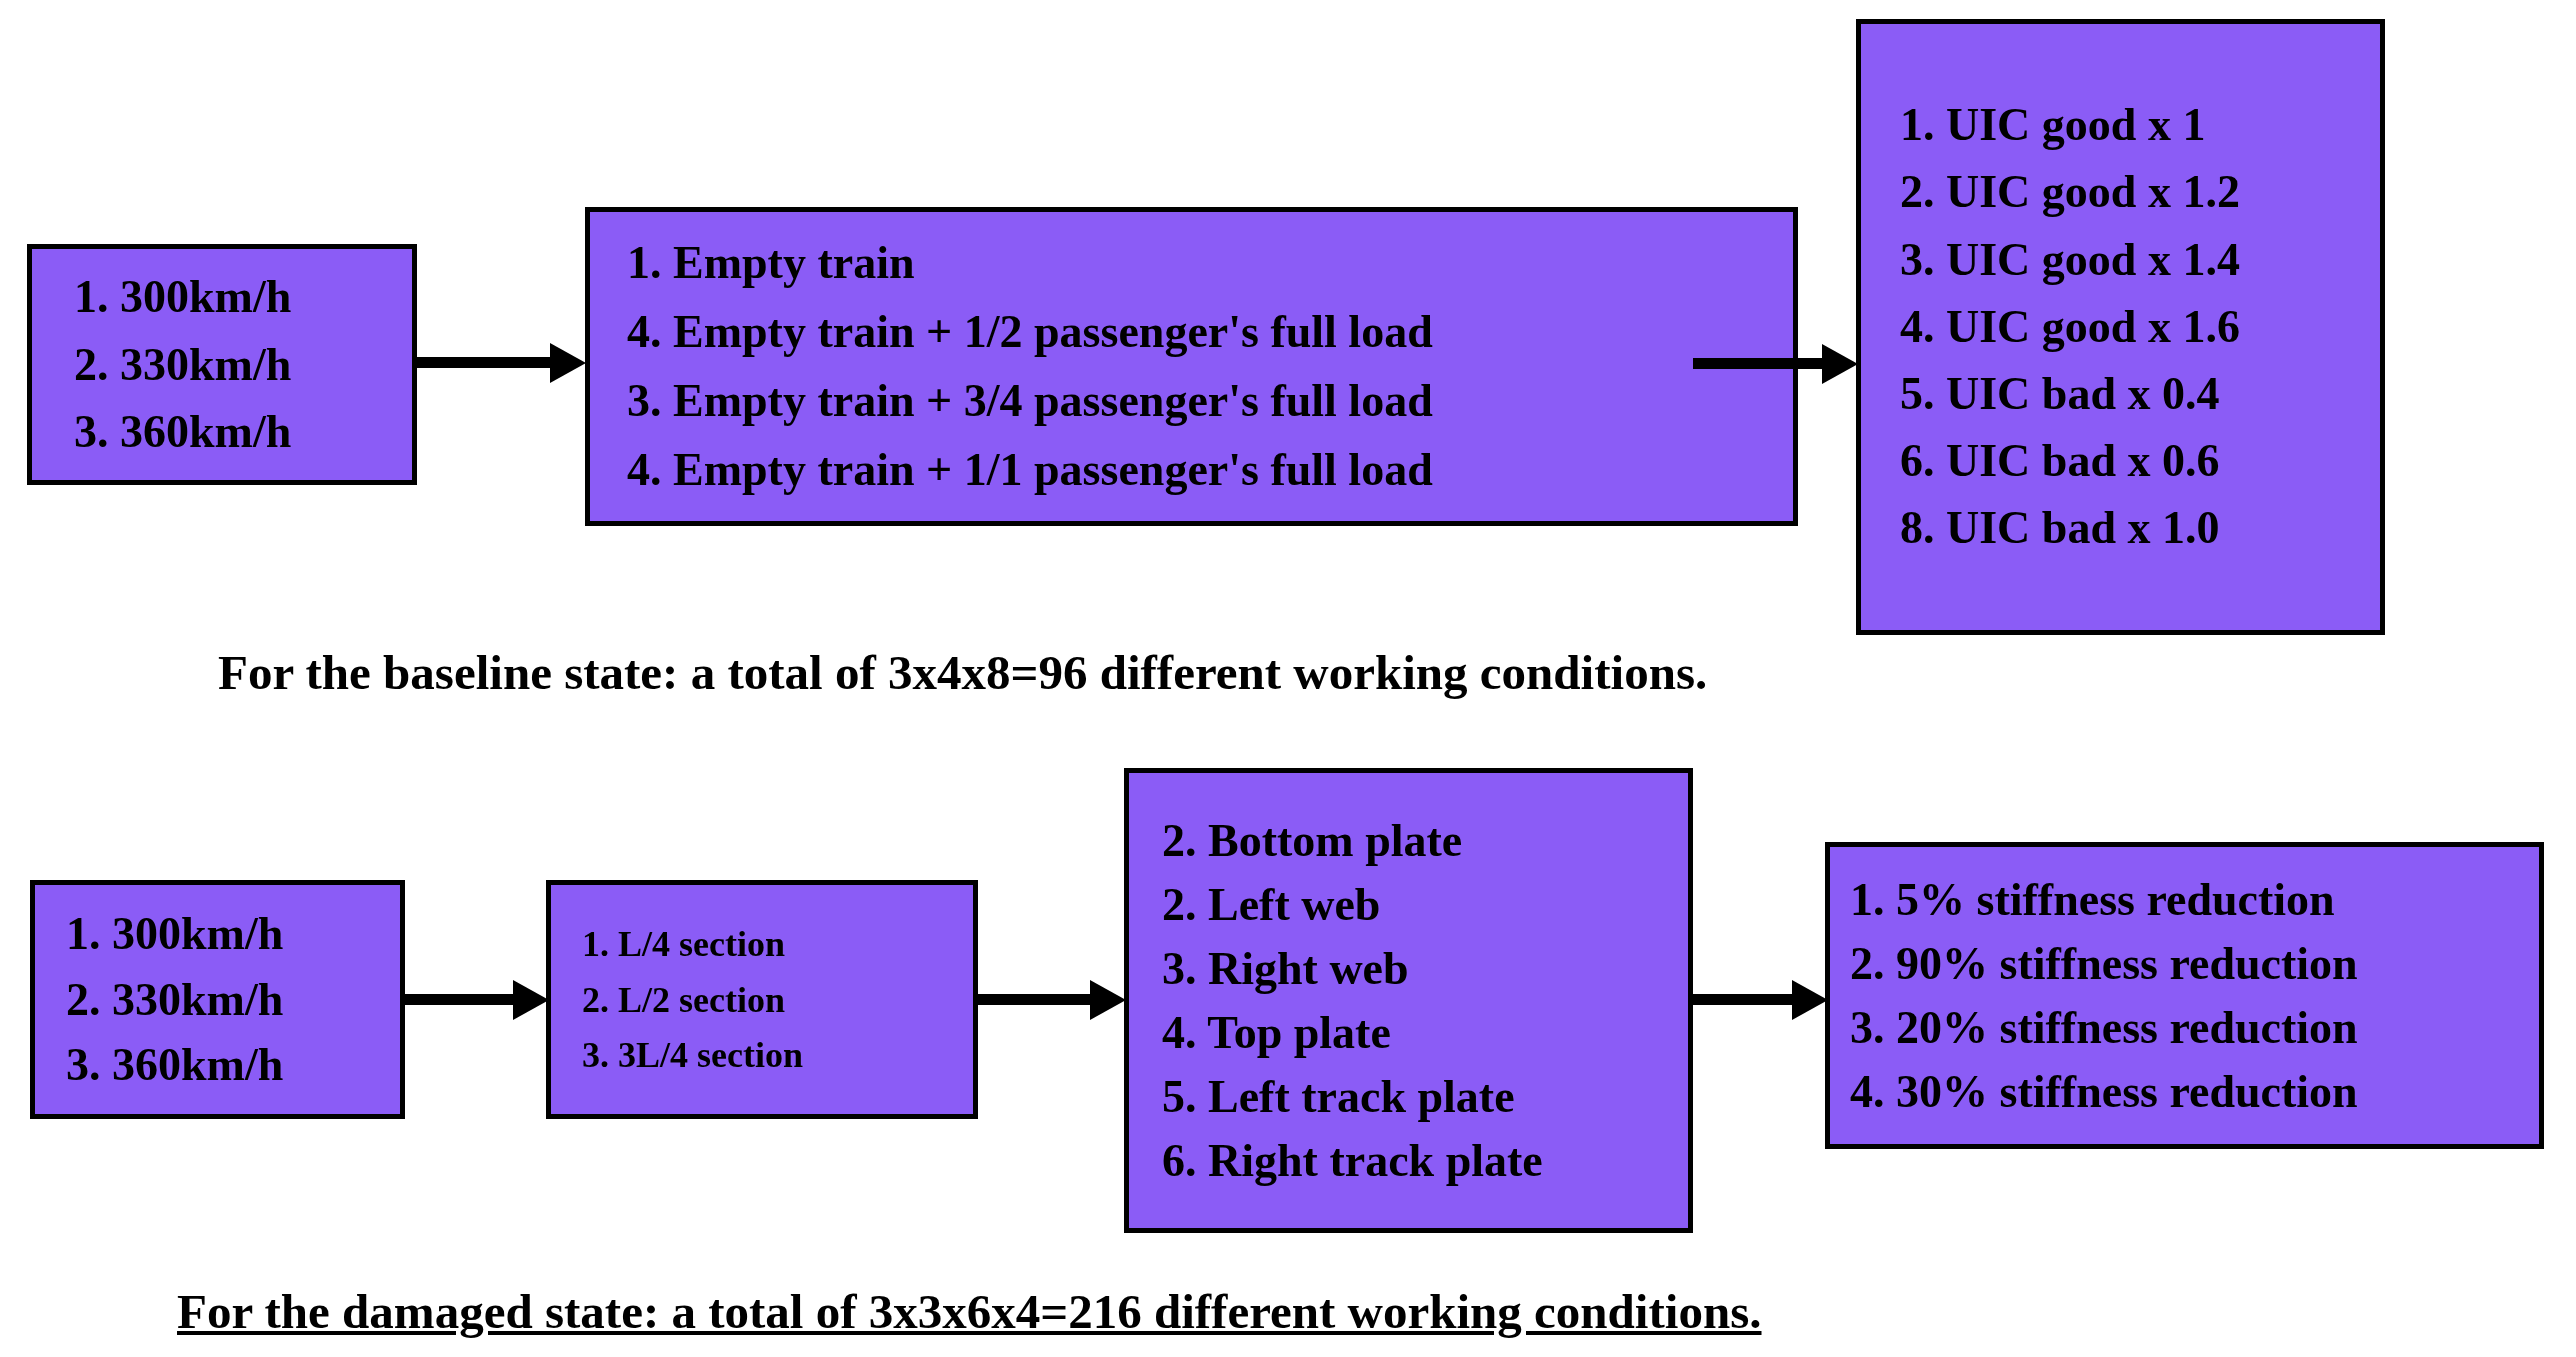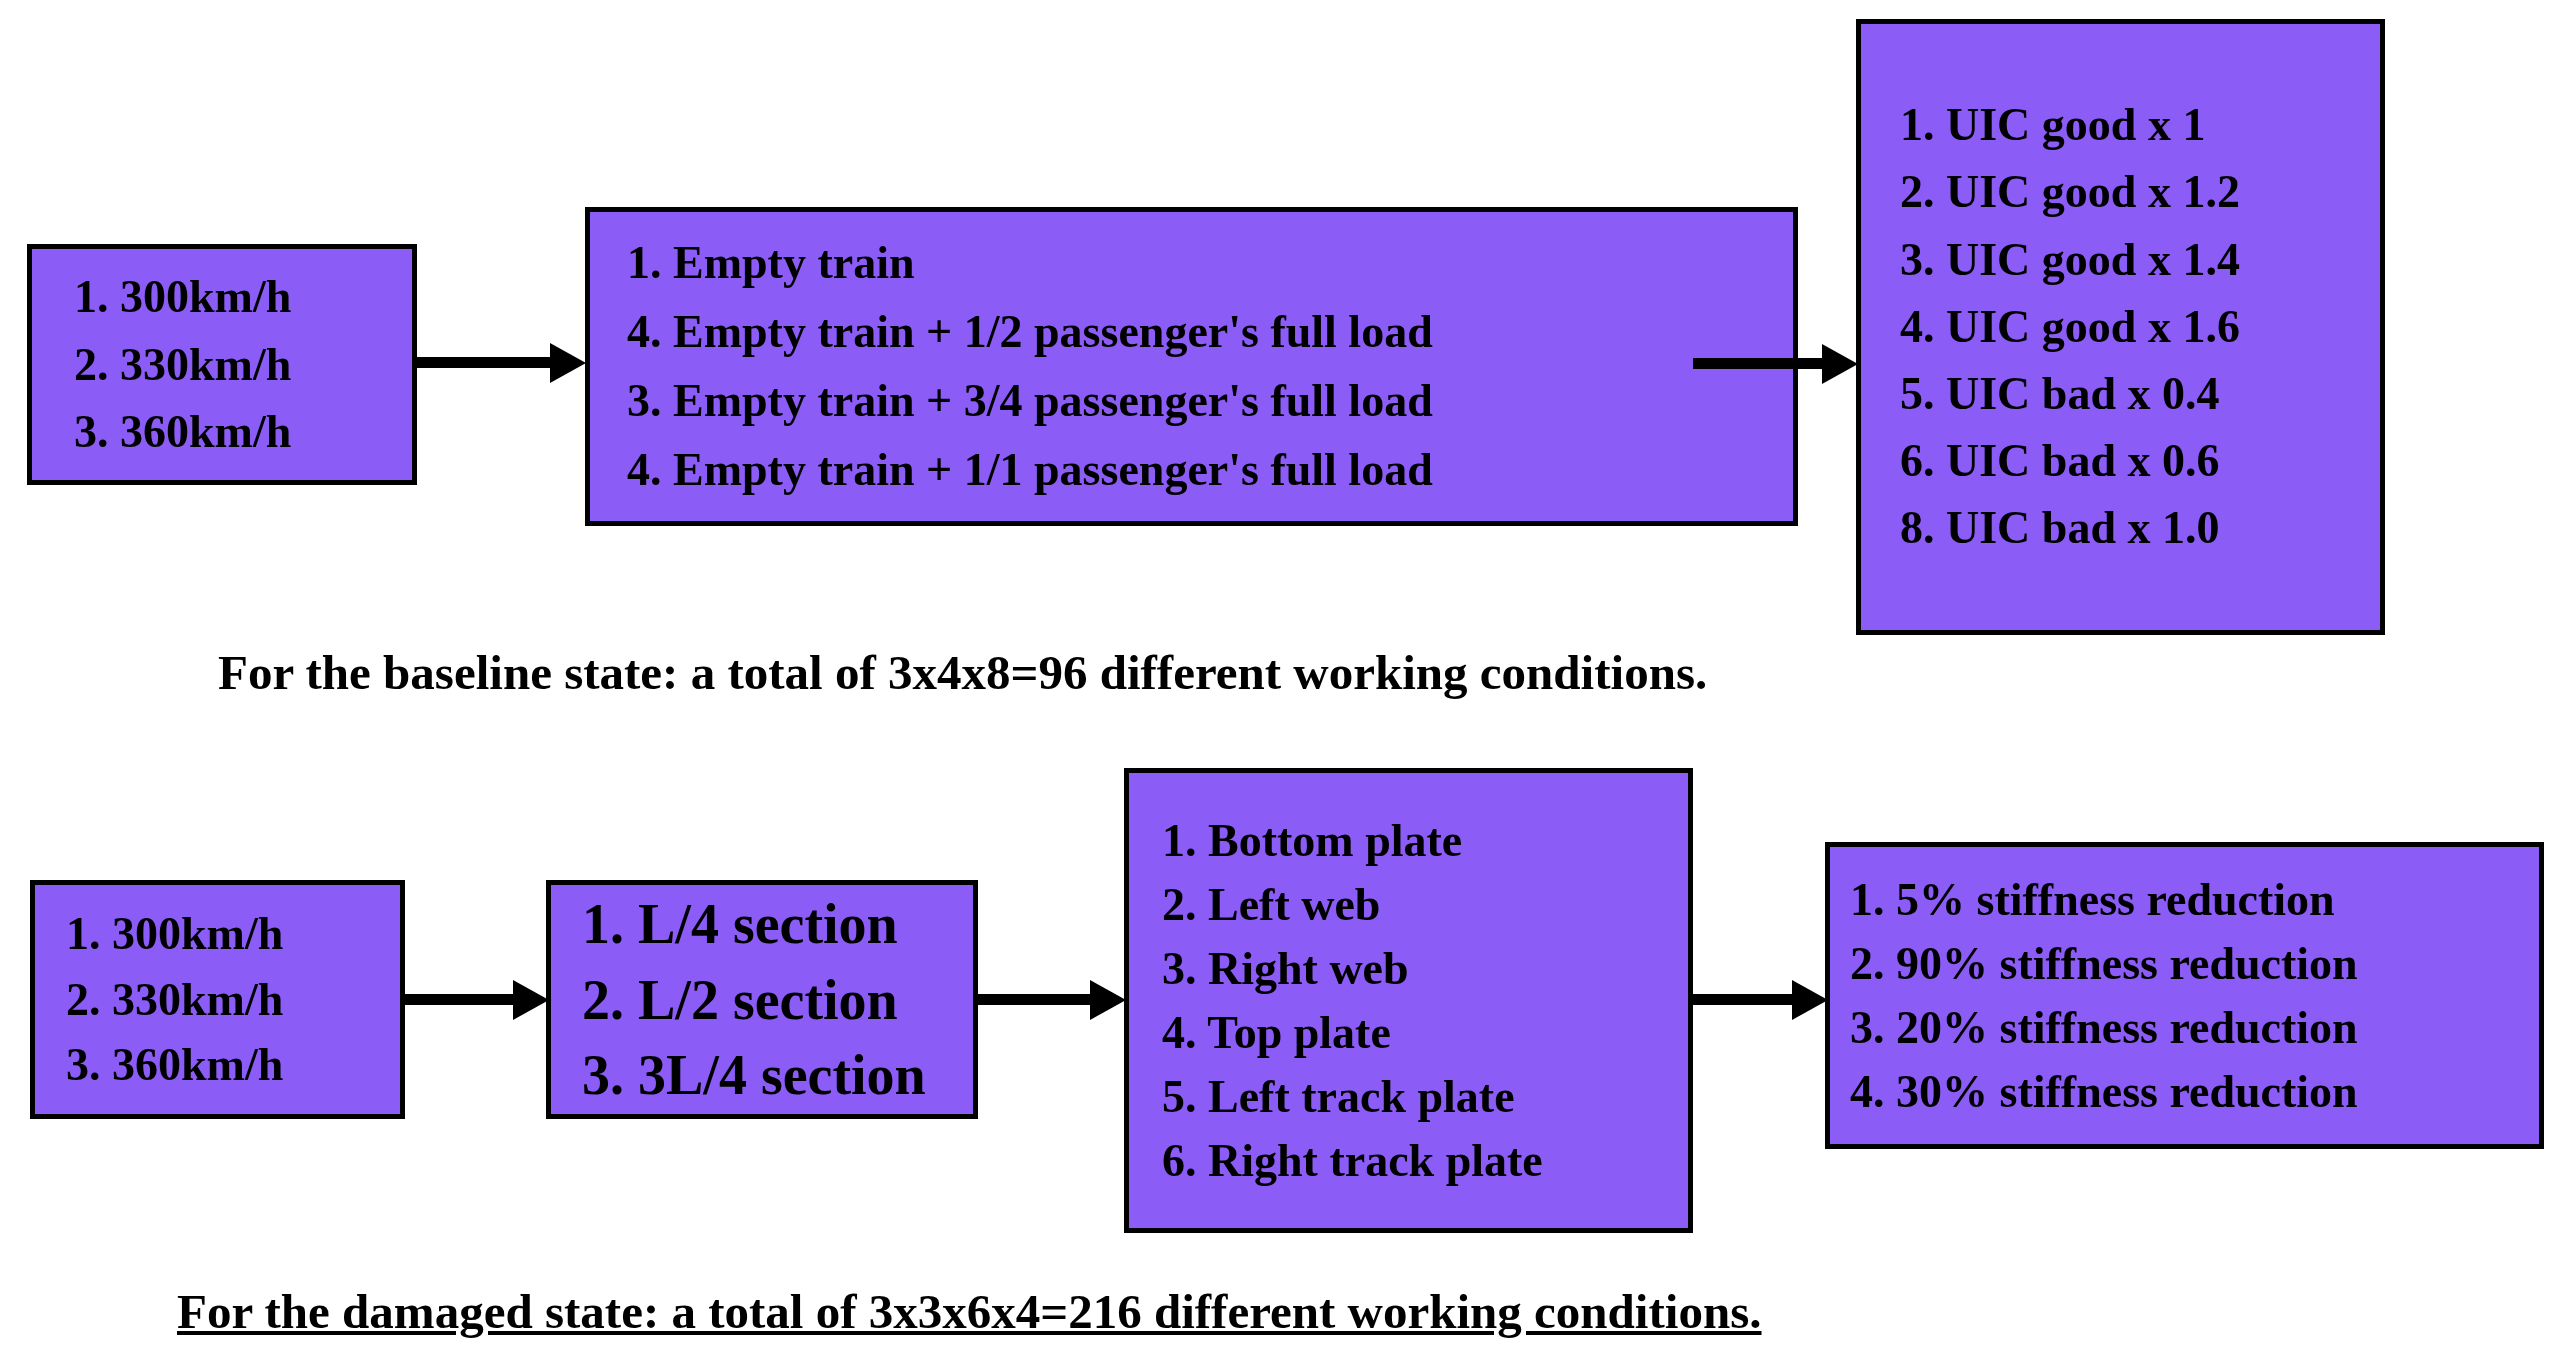--- a/index.html
+++ b/index.html
@@ -67,21 +67,21 @@
   #box-speeds-damaged .item {
     font-size: 46px;
     padding-left: 31px;
     margin: 9.8px 0;
   }
 
   #box-sections {
     left: 546px; top: 880px; width: 432px; height: 239px;
   }
   #box-sections .item {
-    font-size: 56px;
+    font-size: 36px;
     padding-left: 31px;
     margin: 9.8px 0;
   }
 
   #box-components {
     left: 1124px; top: 768px; width: 569px; height: 465px;
   }
   #box-components .item {
     font-size: 46px;
     padding-left: 33px;
@@ -206,21 +206,21 @@
     <div class="item">2. L/2 section</div>
     <div class="item">3. 3L/4 section</div>
   </div>
 
   <div class="arrow" id="arrow-r2-b">
     <div class="shaft"></div>
     <div class="head"></div>
   </div>
 
   <div class="box" id="box-components">
-    <div class="item">1. Bottom plate</div>
+    <div class="item">2. Bottom plate</div>
     <div class="item">2. Left web</div>
     <div class="item">3. Right web</div>
     <div class="item">4. Top plate</div>
     <div class="item">5. Left track plate</div>
     <div class="item">6. Right track plate</div>
   </div>
 
   <div class="arrow" id="arrow-r2-c">
     <div class="shaft"></div>
     <div class="head"></div>

